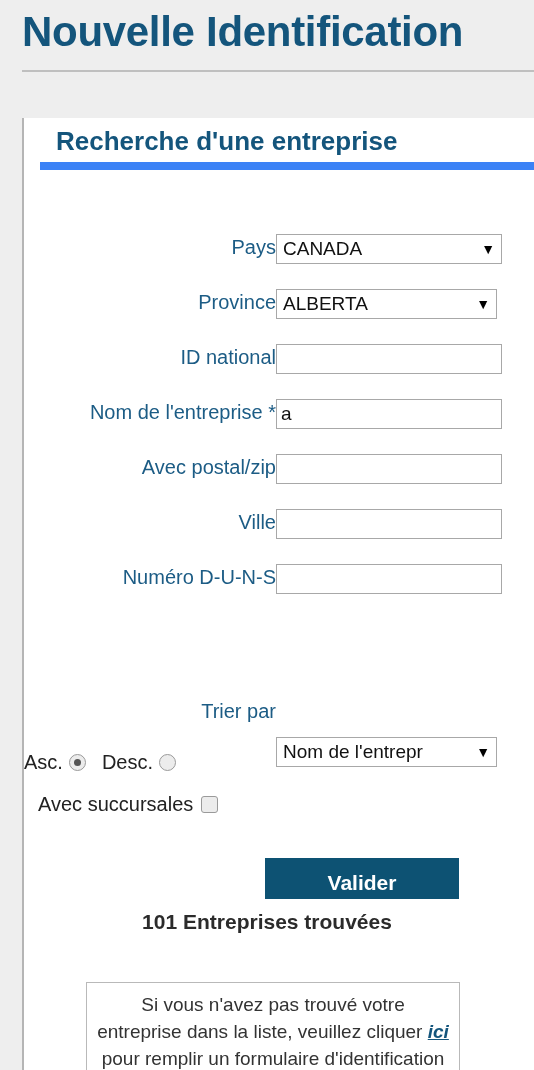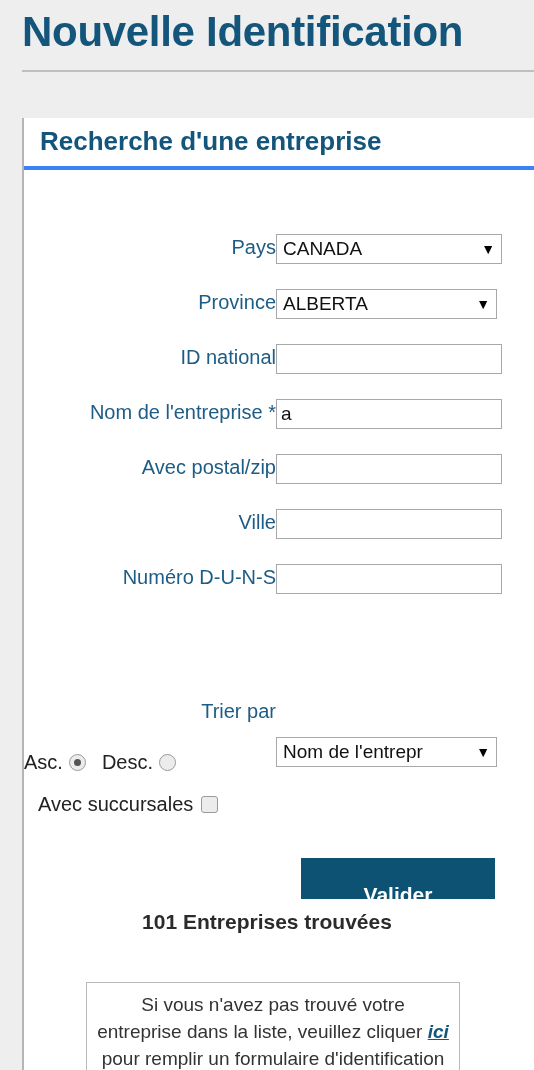--- a/index.html
+++ b/index.html
@@ -49,22 +49,23 @@
     top: 118px;
     width: 512px;
     height: 952px;
     background: #ffffff;
     border-left: 2px solid #b5b5b5;
     box-sizing: border-box;
   }
   .panel-header {
     position: relative;
     height: 52px;
-    border-bottom: 4px solid #3b82f6;
-    box-sizing: border-box;
+    border-bottom: 8px solid #3b82f6;
+    box-sizing: border-box;
+    margin-left: 16px;
   }
   .panel-header-title {
     position: absolute;
     left: 16px;
     top: 8px;
     font-size: 26px;
     font-weight: bold;
     color: #14557c;
     white-space: nowrap;
   }
@@ -204,22 +205,21 @@
     height: 41px;
     background: #0d5273;
     color: #ffffff;
     font-size: 21px;
     font-weight: bold;
     font-family: "Liberation Sans", sans-serif;
     border: none;
     cursor: pointer;
     text-align: center;
     line-height: 41px;
-    padding: 16px;
-    margin-left: 36px;
+    padding: 4px;
   }
 
   
   .result-count {
     position: absolute;
     left: 0;
     width: 510px;
     text-align: center;
     font-size: 21px;
     font-weight: bold;

